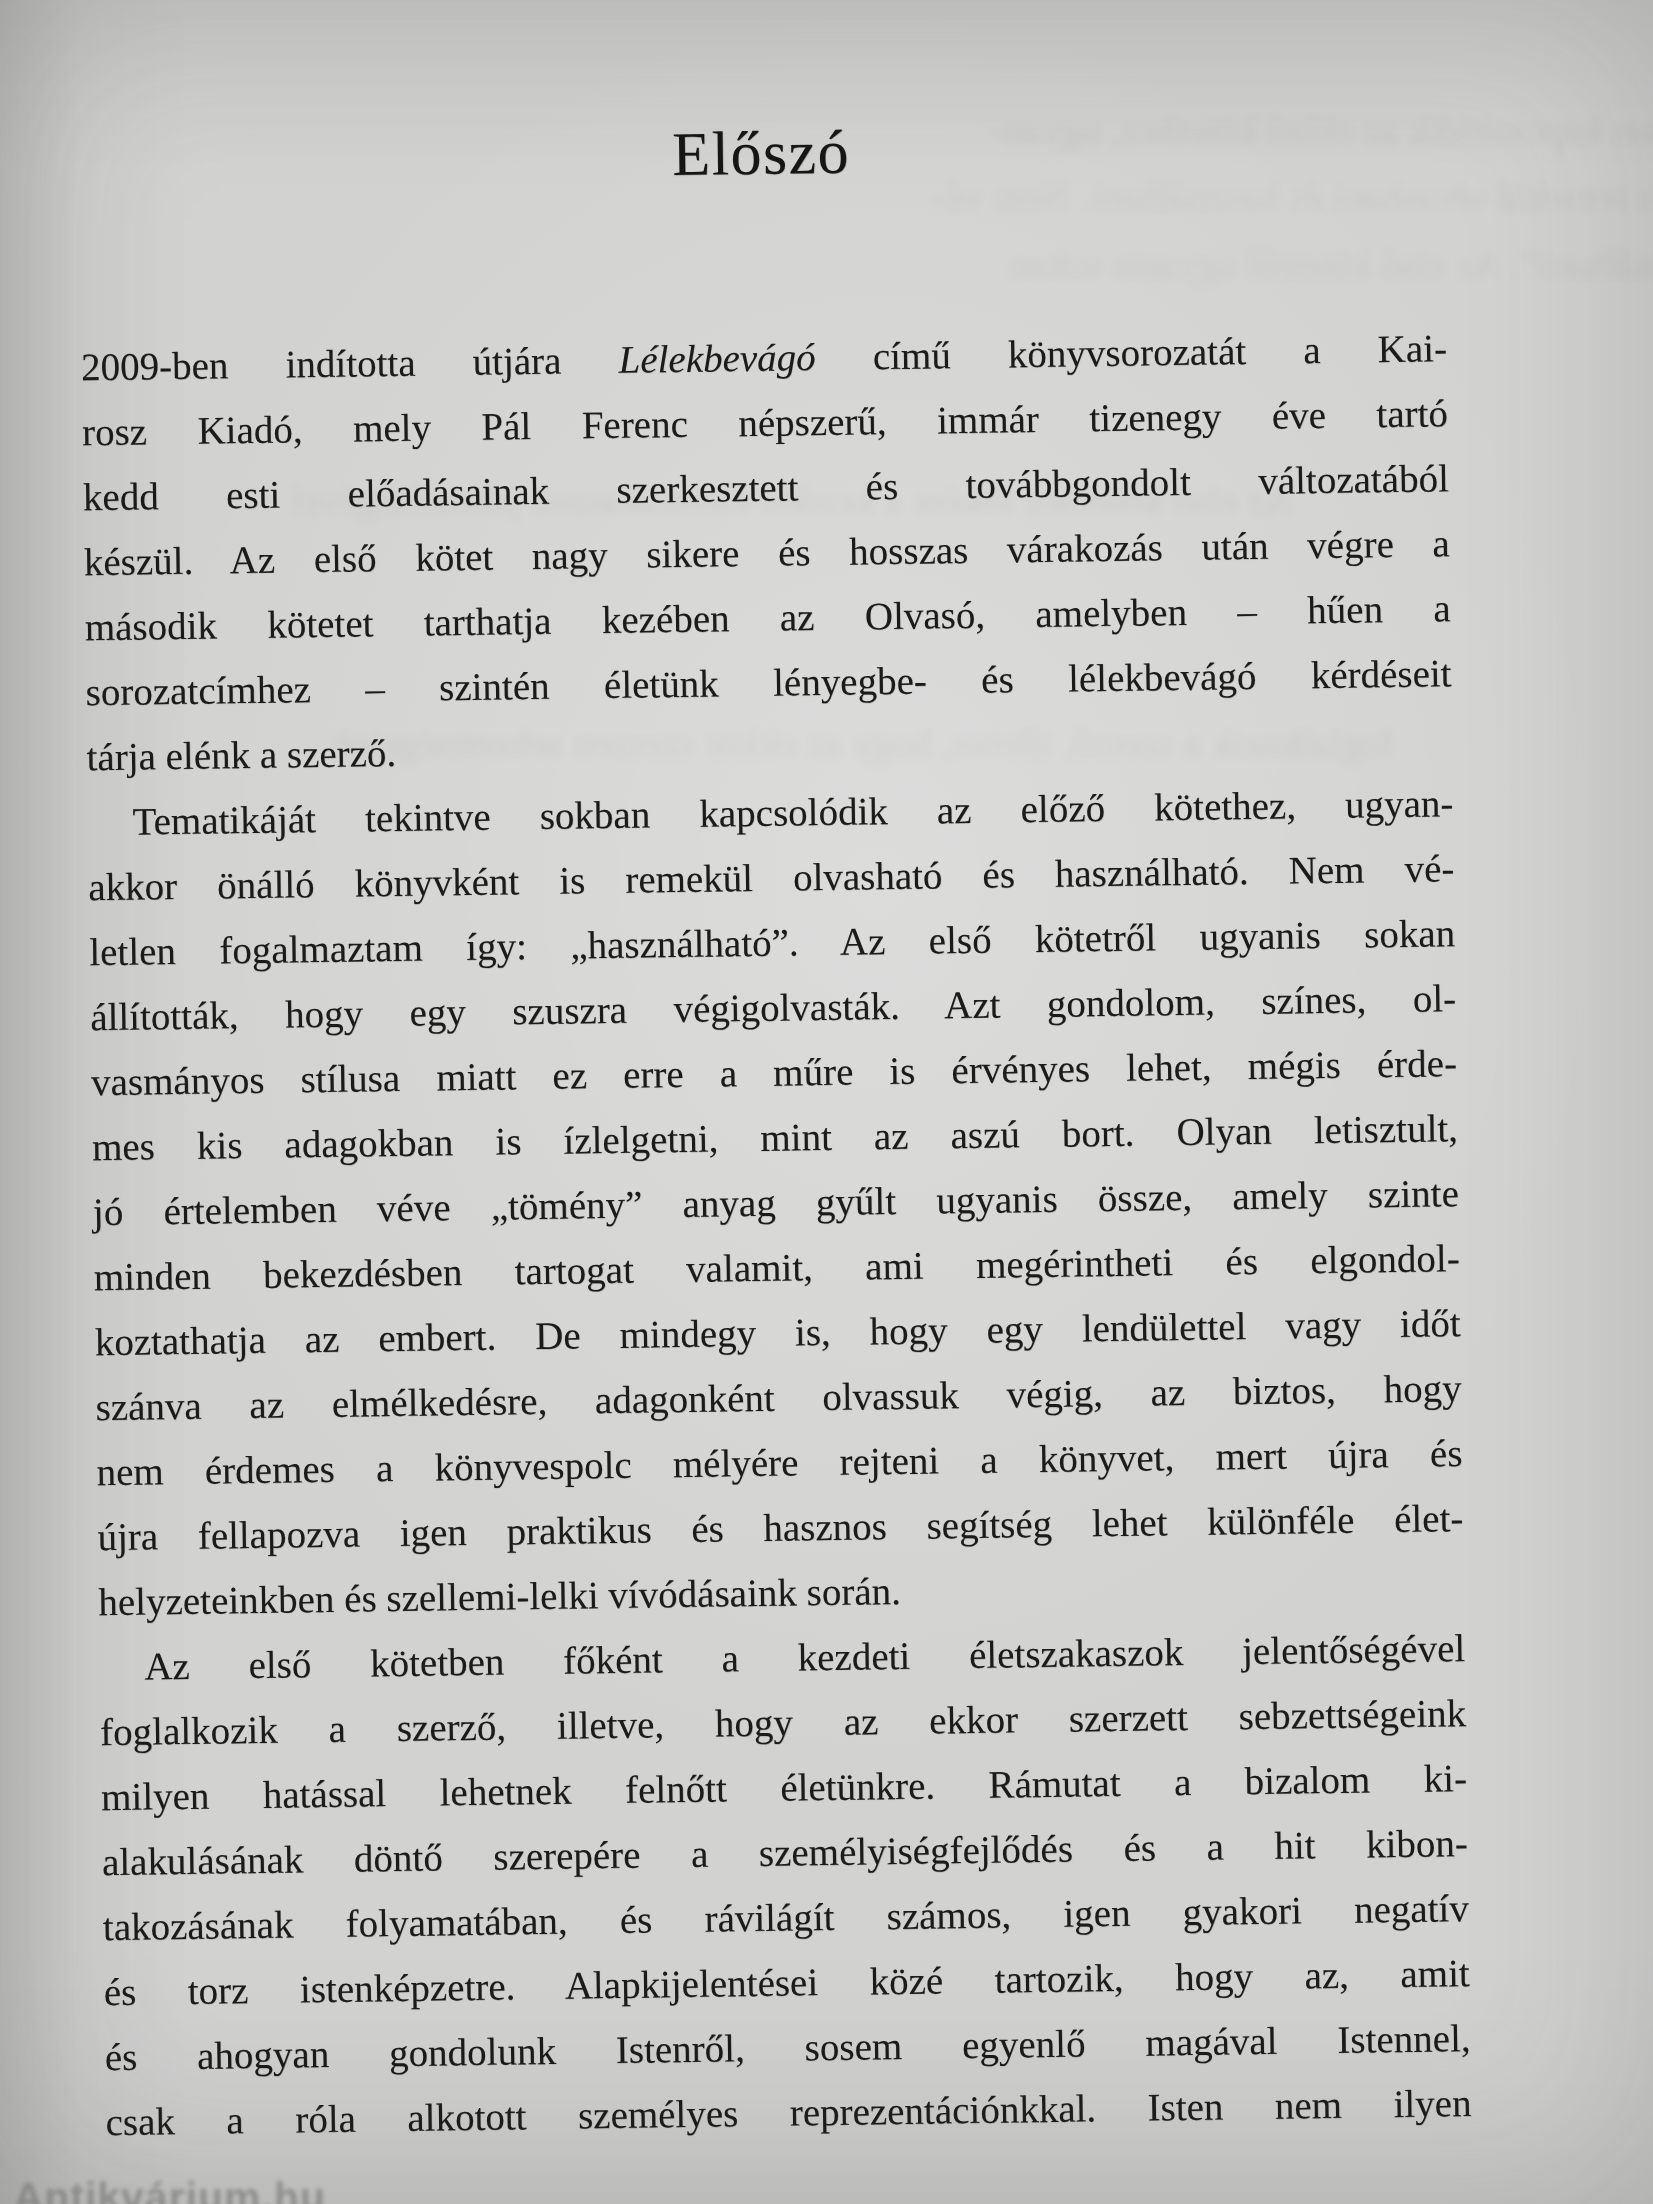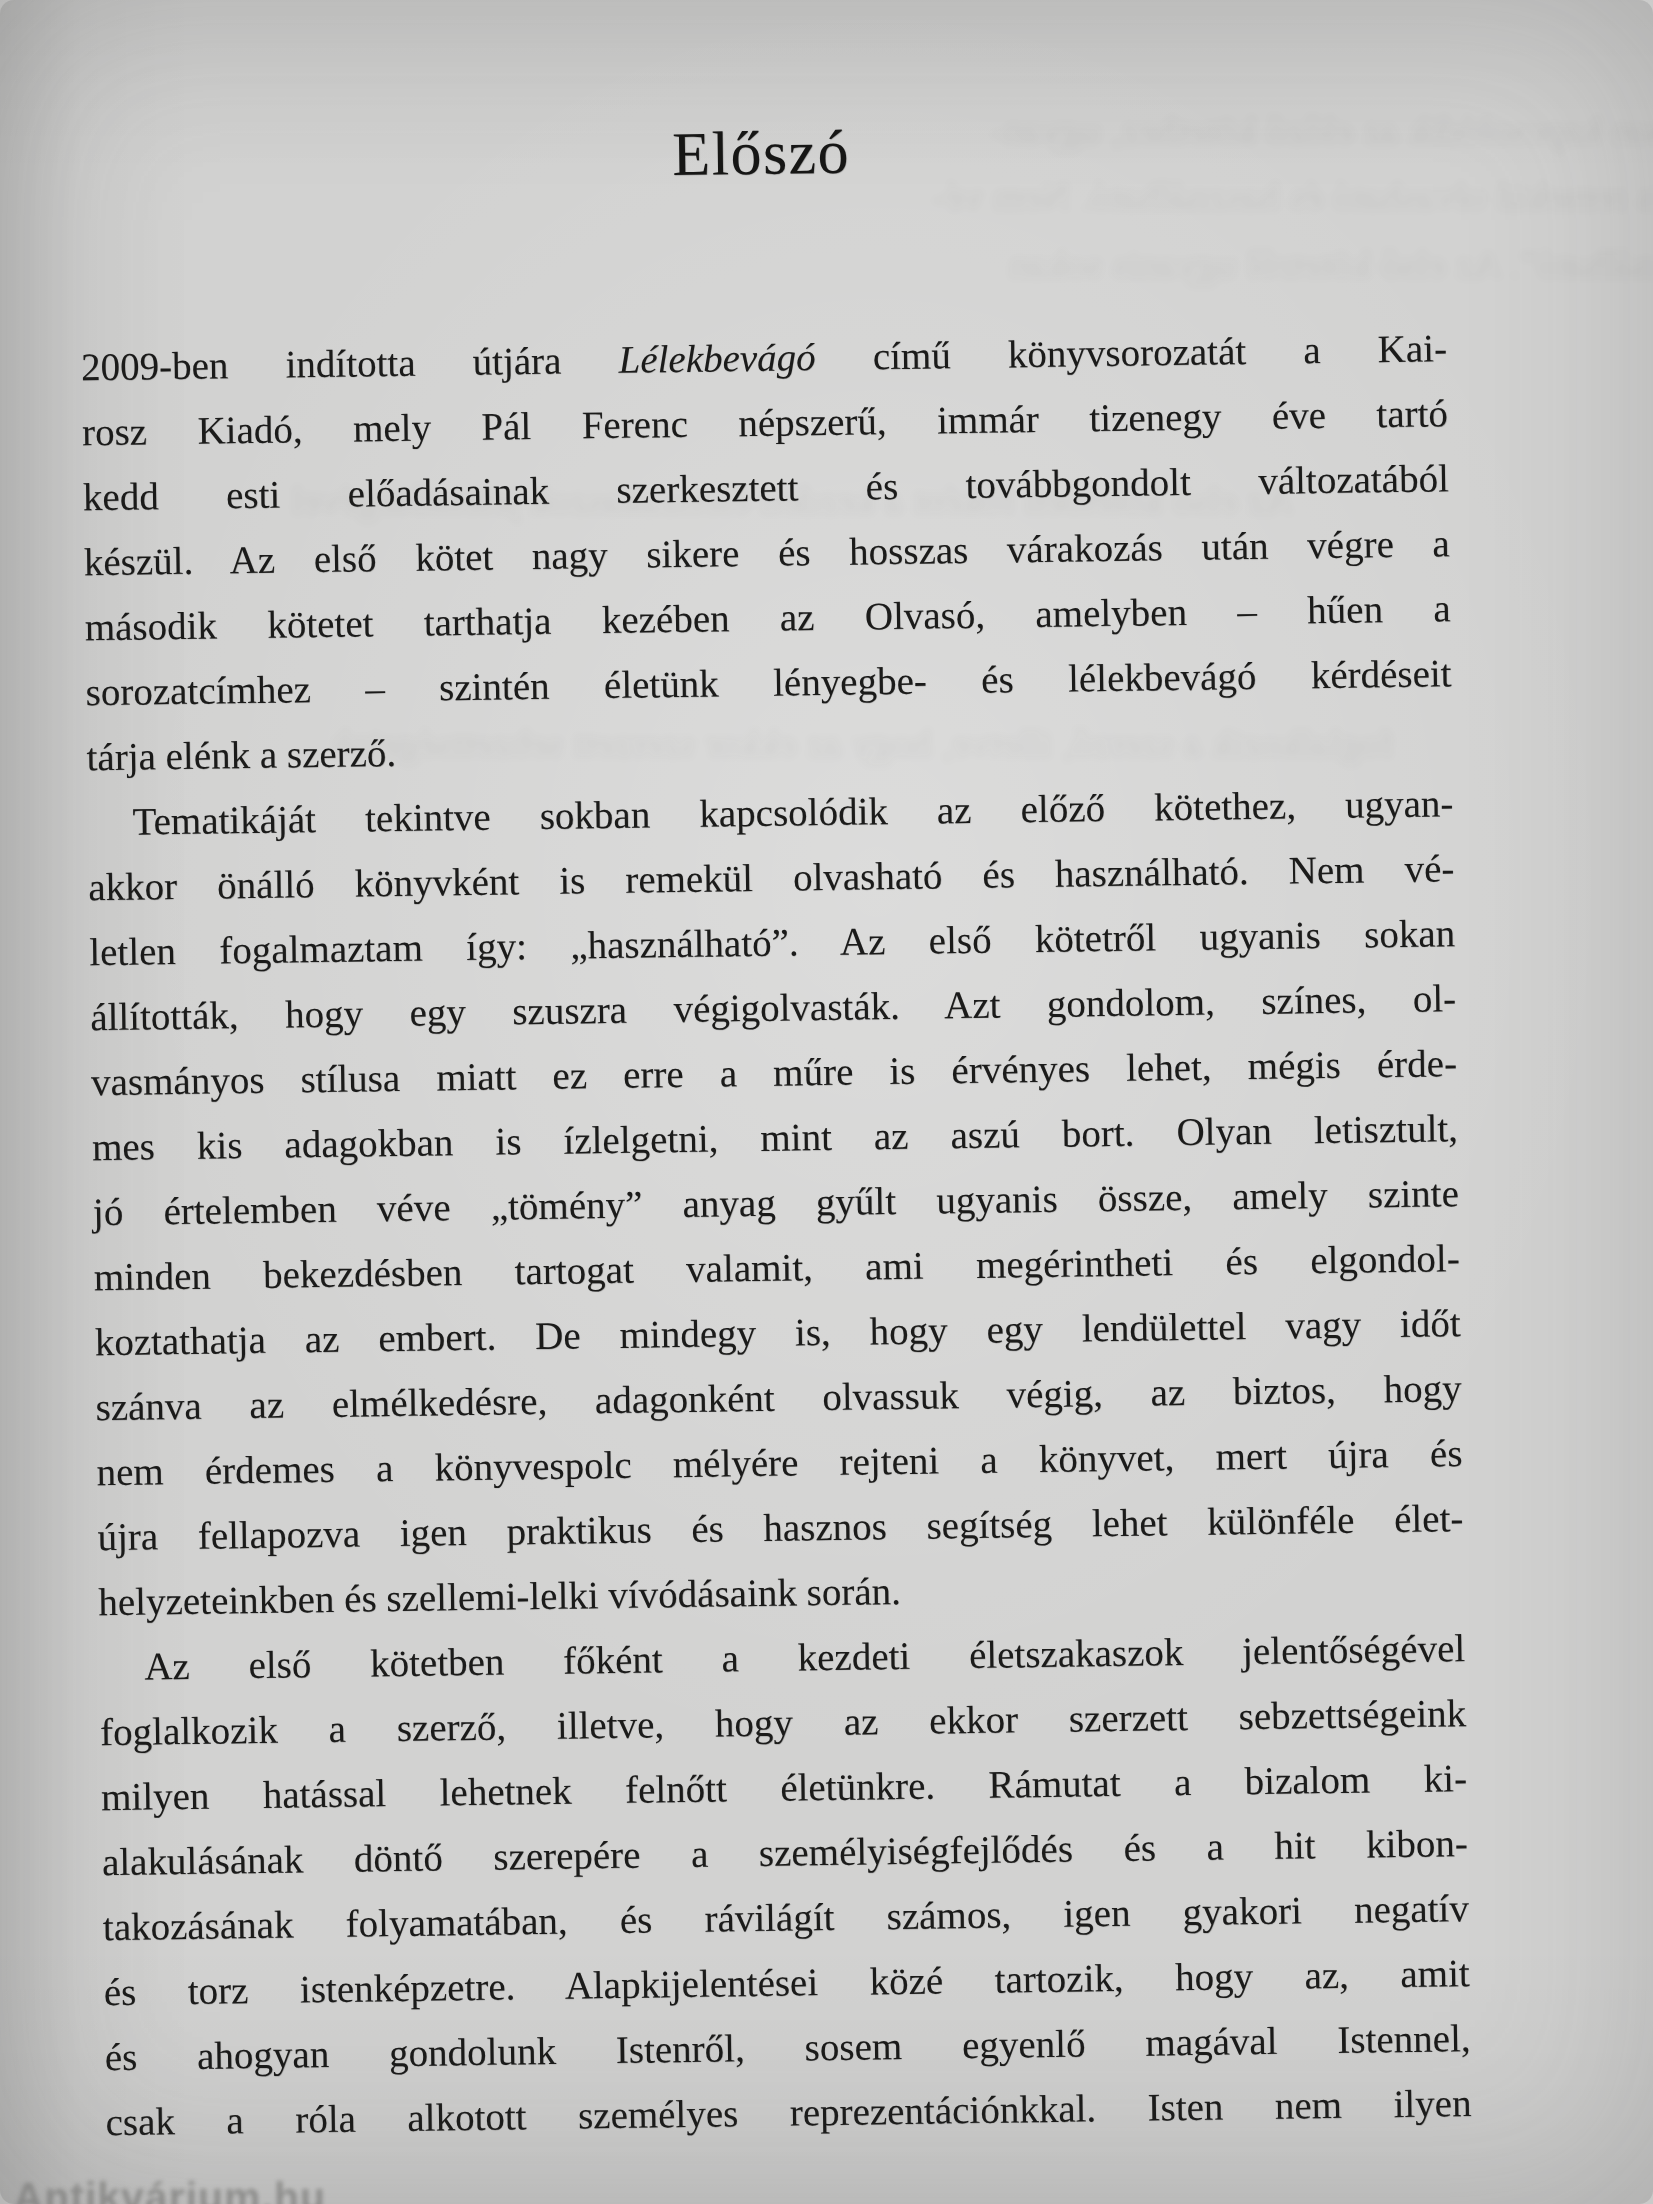--- a/index.html
+++ b/index.html
@@ -11,21 +11,20 @@
     background:
       radial-gradient(ellipse 1213px 1456px at 53% 40%, rgba(255,255,255,0.22), rgba(255,255,255,0) 62%),
       linear-gradient(90deg, rgba(0,0,0,0.09) 0%, rgba(0,0,0,0.02) 5%, rgba(0,0,0,0) 12%),
       linear-gradient(180deg, rgba(0,0,0,0.03) 0%, rgba(0,0,0,0) 8%, rgba(0,0,0,0) 88%, rgba(0,0,0,0.04) 100%),
       #d2d2d1;
     font-family: "Liberation Serif", "DejaVu Serif", serif;
   }
   .book-page {
     position: absolute; inset: 0;
     overflow: hidden;
-    border-radius: 14px;
   }
   
   .book-page::after {
     content: "";
     position: absolute; inset: 0;
     box-shadow: inset 0 0 184px rgba(70,70,68,0.22);
     pointer-events: none;
   }
   .page-content {
     position: absolute; inset: 0;

